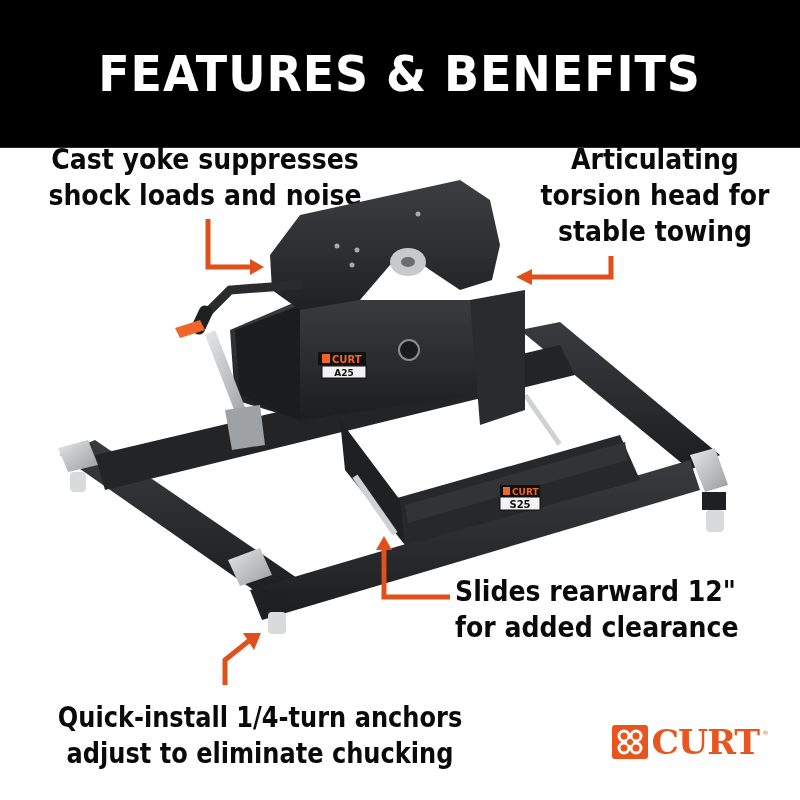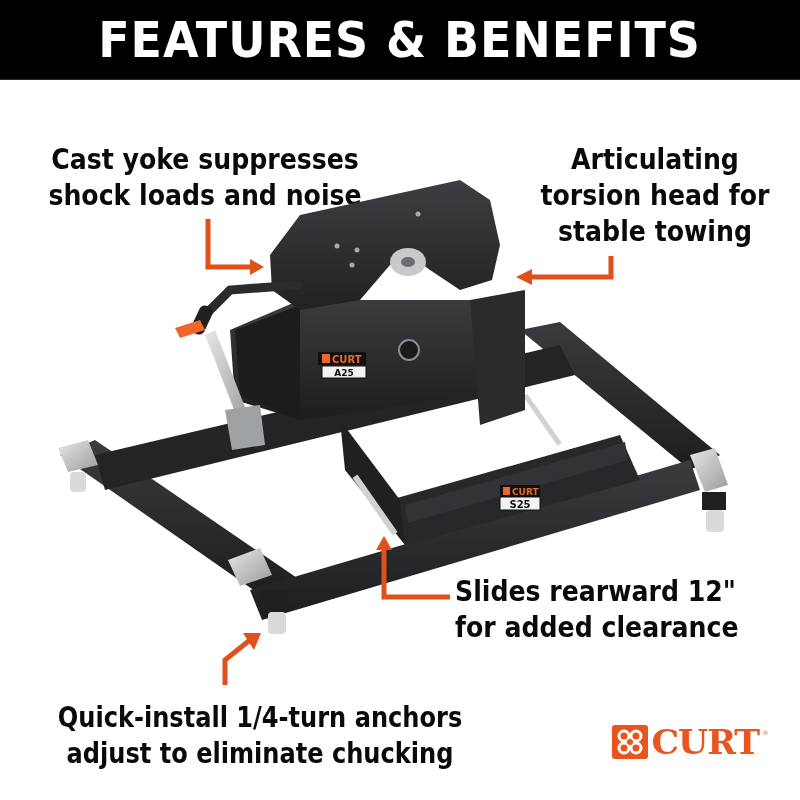--- a/index.html
+++ b/index.html
@@ -1,20 +1,20 @@
 <!DOCTYPE html>
 <html><head>
   <meta charset="utf-8">
   <style>
     * { margin: 0; padding: 0; box-sizing: border-box; }
     html, body { width: 800px; height: 800px; background: #ffffff; overflow: hidden; }
     body { position: relative; font-family: "DejaVu Sans", "Liberation Sans", sans-serif; color: #0a0a0a; }
 
     .banner {
-      position: absolute; left: 0; top: 0; width: 800px; height: 80px;
+      position: absolute; left: 0; top: 0; width: 800px; height: 148px;
       background: #000000; border-bottom: 1px solid #2a2a2a;
       display: flex; align-items: center; justify-content: center;
     }
     .banner-title {
       color: #ffffff; font-family: "DejaVu Sans", sans-serif; font-weight: bold;
       font-size: 50px; letter-spacing: 1px; transform: scaleX(0.92);
     }
 
     .callout {
       position: absolute; font-family: "DejaVu Sans", sans-serif; font-weight: bold;

